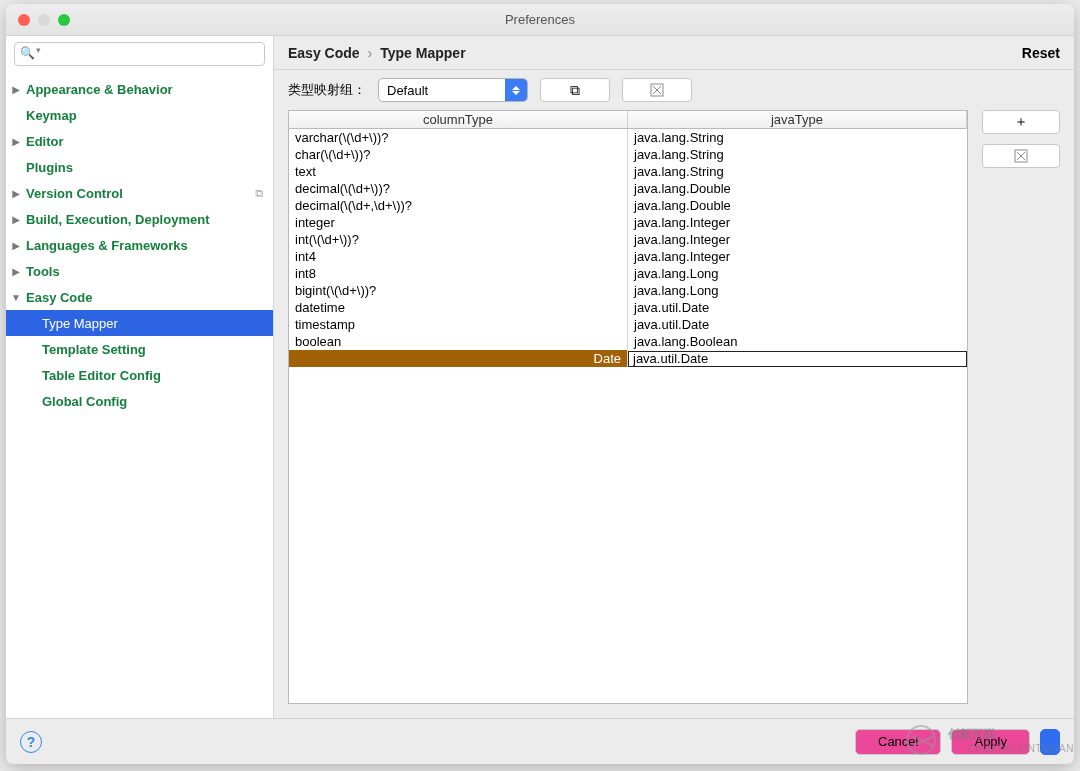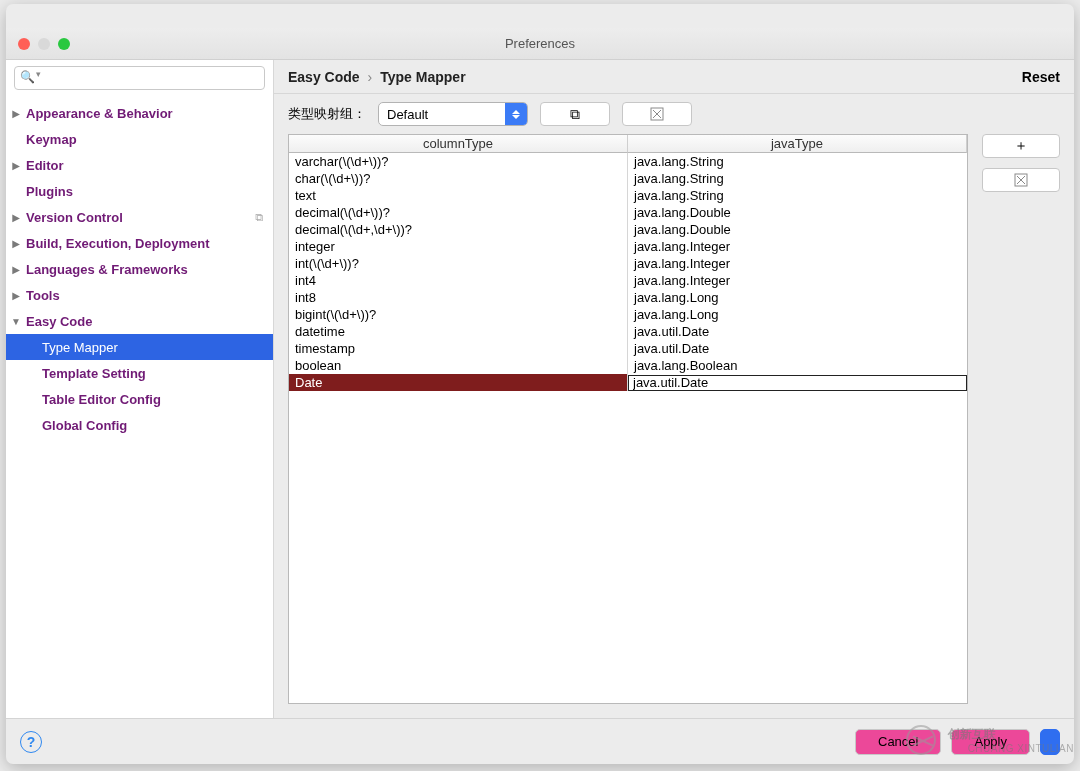--- a/index.html
+++ b/index.html
@@ -2,41 +2,41 @@
 <html><head>
 <meta charset="utf-8">
 <style>
 * { box-sizing: border-box; margin: 0; padding: 0; font-family: -apple-system, "Helvetica Neue", Arial, sans-serif; }
 body { background: #ececec; width: 1080px; height: 771px; overflow: hidden; position: relative; }
 
 
 .window { position: absolute; left: 6px; top: 4px; width: 1068px; height: 760px; background: #ececec; border-radius: 7px; box-shadow: 0 4px 18px rgba(0,0,0,.25); overflow: hidden; display: flex; flex-direction: column; }
 
 
-.titlebar { height: 32px; background: linear-gradient(#ededed,#e3e3e3); display:flex; align-items:center; border-bottom:1px solid #d0d0d0; position:relative;margin-top:24px;}
+.titlebar { height: 32px; background: linear-gradient(#ededed,#e3e3e3); display:flex; align-items:center; border-bottom:1px solid #d0d0d0; position:relative;}
 .traffic { display:flex; gap:8px; margin-left:12px;}
 .dot { width:12px; height:12px; border-radius:50%; }
 .dot.red{background:#ff5f57;} .dot.yel{background:#d9d9d9;} .dot.grn{background:#29c840;}
 .title { position:absolute; left:0; right:0; text-align:center; font-size:13px; color:#555;}
 
 
 .body { flex:1; display:flex; min-height:0;}
 
 
 .sidebar { width:268px; background:#fff; border-right:1px solid #d7d7d7; display:flex; flex-direction:column; }
 .search { padding:6px 8px 6px 8px; }
 .search input { width:100%; height:24px; border:1px solid #c9c9c9; border-radius:4px; padding-left:24px; font-size:12px; background:#fff;}
 .search .wrap{position:relative;}
 .search .mag{position:absolute; left:6px; top:4px; font-size:12px; color:#888;}
 .search .arr{position:absolute; left:22px; top:3px; font-size:9px; color:#888;}
 
 .tree { flex:1; overflow:auto; font-size:13px; color:#111; padding-top:4px;}
 .row { display:flex; align-items:center; height:26px; cursor:default; user-select:none;}
 .twisty{ width:20px; text-align:center; color:#7a7a7a; font-size:10px;}
-.row .lbl{ font-weight:700; color:#701a75;}
+.row .lbl{ font-weight:700; color:#15803d;}
 .row.sub { padding-left:36px; font-weight:400;}
 .row.selected { background:#2d64e3; color:#fff;}
 .row.selected .lbl{ color:#fff; font-weight:400;}
 .row .badge { margin-left:auto; margin-right:10px; font-size:11px; color:#aaa;}
 
 
 .main { flex:1; display:flex; flex-direction:column; min-width:0;}
 .crumbs { height:34px; display:flex; align-items:center; padding:0 14px; border-bottom:1px solid #d7d7d7; font-size:14px; font-weight:700; color:#222;}
 .crumbs .sep{ margin:0 8px; color:#888; font-weight:400;}
 .crumbs .reset{ margin-left:auto; color:#000000; cursor:pointer;}
@@ -206,21 +206,21 @@
               <div class="td">int8</div>
               <div class="td col2">java.lang.Long</div>
               <div class="td">bigint(\(\d+\))?</div>
               <div class="td col2">java.lang.Long</div>
               <div class="td">datetime</div>
               <div class="td col2">java.util.Date</div>
               <div class="td">timestamp</div>
               <div class="td col2">java.util.Date</div>
               <div class="td">boolean</div>
               <div class="td col2">java.lang.Boolean</div>
-              <div class="td" style="background: #7f1d1d; color: rgb(255, 255, 255);">Date</div>
+              <div class="td" style="background: #a16207; color: rgb(255, 255, 255); text-align: right;">Date</div>
               <div class="td col2" style="padding: 0px;"><input value="java.util.Date" style="width: 100%; height: 16px; border: 1px solid rgb(34, 34, 34); padding: 0px 4px; font-size: 13px; font-family: inherit;"></div>
             </div>
         </div>
         <div class="side-buttons">
           <div class="ibtn">
               <span>＋</span>
             </div>
           <div class="ibtn">
             <svg width="14" height="14">
                 <rect x="1" y="1" width="12" height="12" fill="none" stroke="#8a8a8a"></rect>

